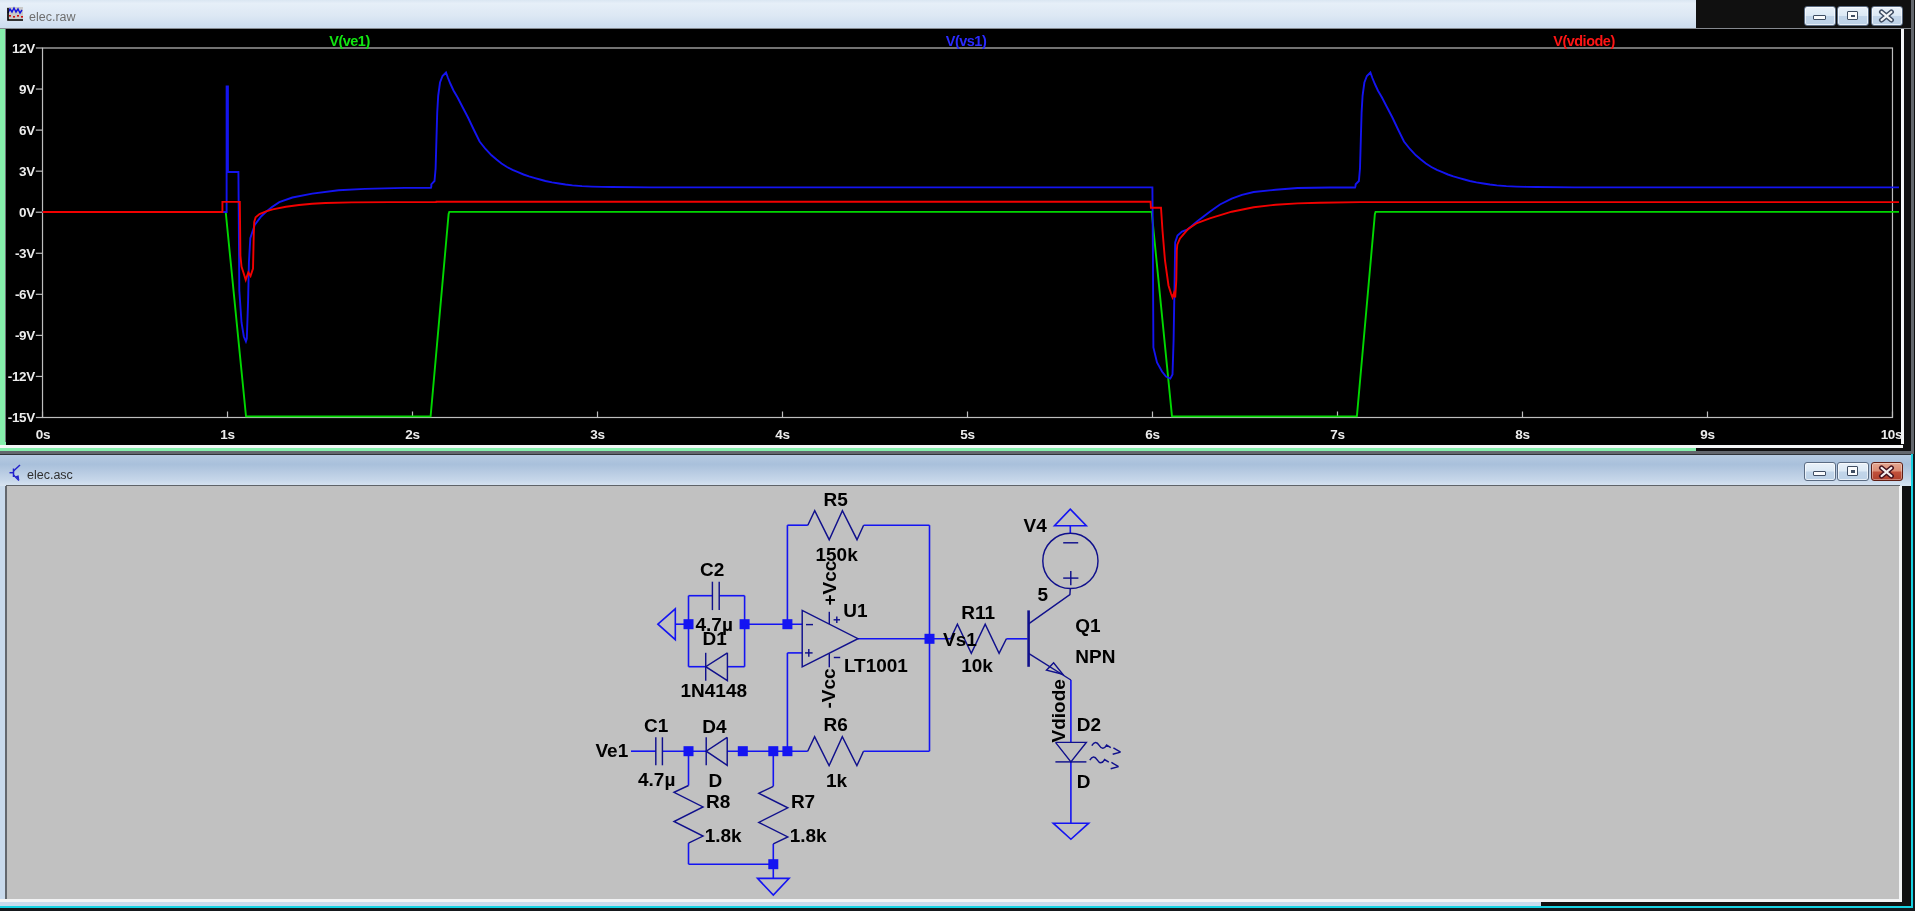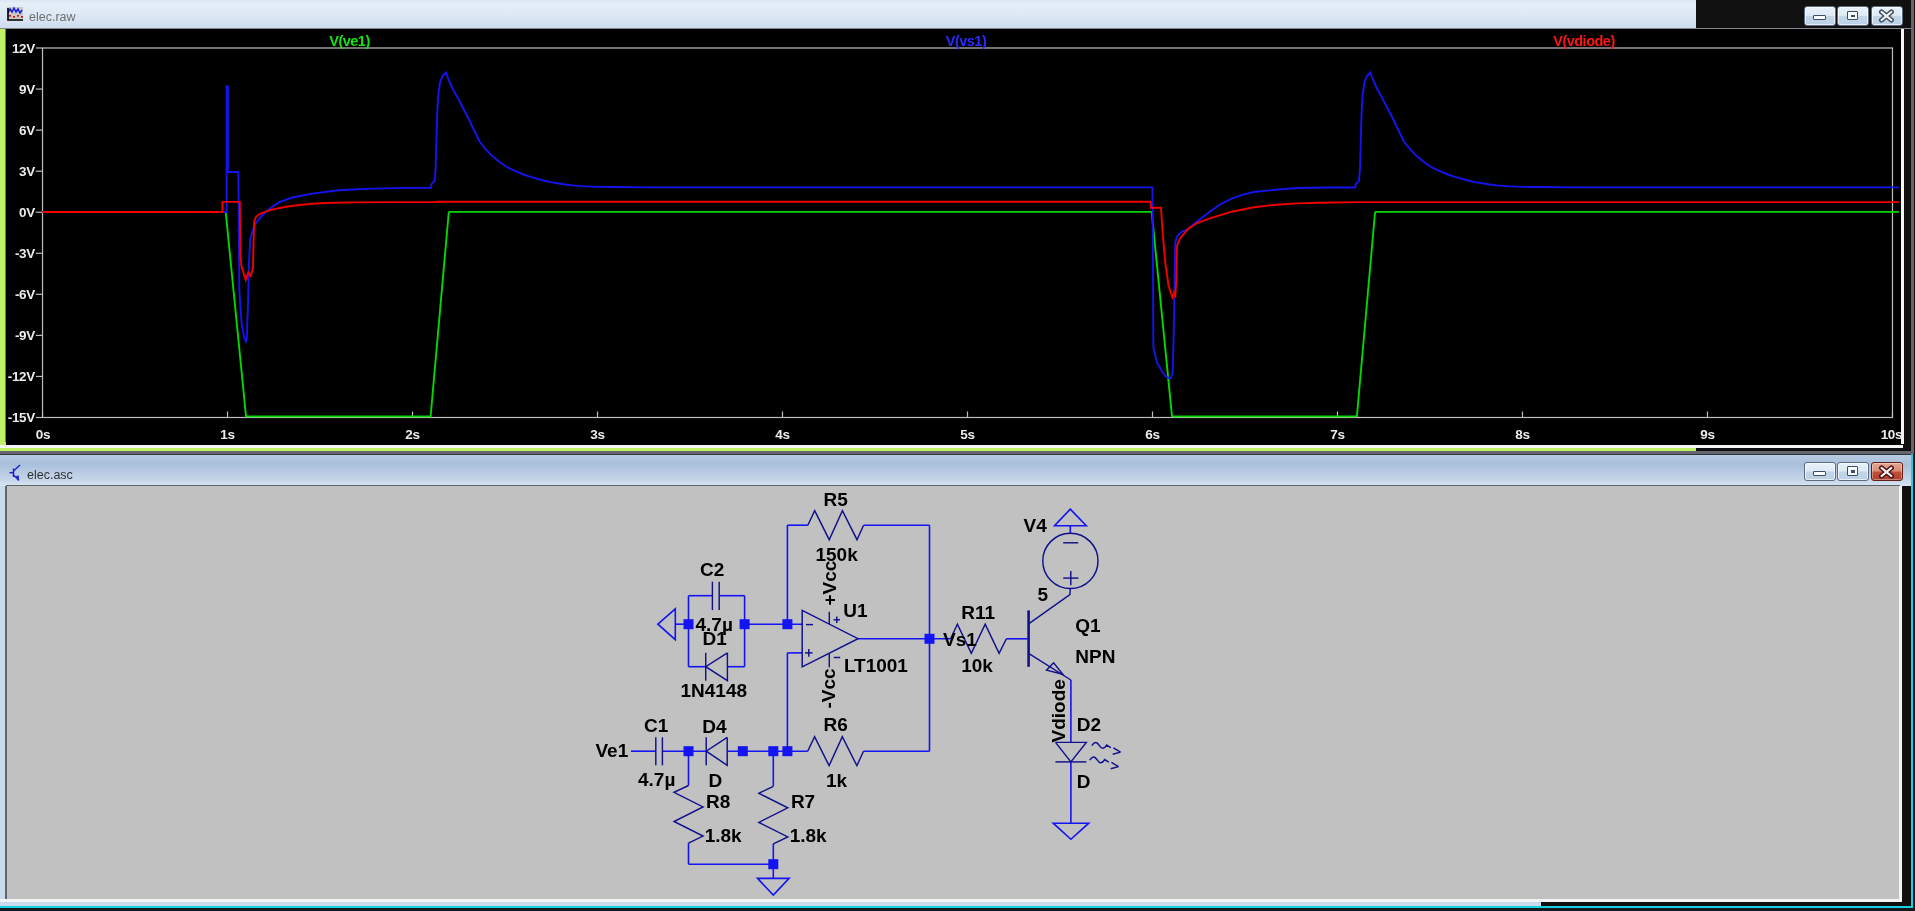--- a/index.html
+++ b/index.html
@@ -7,21 +7,21 @@
 .btn{position:absolute;width:30px;height:17.5px;border:1px solid #5A6B82;border-radius:3px;background:linear-gradient(180deg,#E9F1F9 0%,#DCE9F5 48%,#C2D5E9 52%,#BCD1E7 100%);box-shadow:inset 0 0 0 1px rgba(255,255,255,.65)}
 .btnr{background:linear-gradient(180deg,#E5A791 0%,#DC8D75 46%,#C1503A 54%,#B0402C 100%);border:1px solid #5F1D13;box-shadow:inset 0 0 0 1px rgba(255,255,255,.35)}
 svg{position:absolute;overflow:visible}
 text{font-family:"Liberation Sans",sans-serif}
 .pl{font-size:13.5px;font-weight:bold;fill:#ECECEC;letter-spacing:-0.3px}
 .pt{font-size:14.5px;font-weight:bold;letter-spacing:-0.5px}
 .sl{font-size:19px;font-weight:bold;fill:#000000}
 </style></head>
 <body>
 
-<div class="abs" id="win1" style="left:0;top:0;width:1696px;height:453.6px;background:#bef264">
+<div class="abs" id="win1" style="left:0;top:0;width:1696px;height:453.6px;background:#86efac">
   <div class="abs" style="left:0;top:0;width:100%;height:27.5px;background:linear-gradient(180deg,#DAE6F2 0%,#E6EFF8 12%,#DDE8F4 55%,#CCDCEE 100%)"></div>
   <div class="abs" style="left:0;top:27.5px;width:1911px;height:1px;background:#85898F"></div>
   <div class="abs" style="left:4.5px;top:28.5px;width:1.5px;height:413px;background:#6E7176"></div>
   <div class="abs" style="left:1901px;top:28.5px;width:2.5px;height:415px;background:#F5F6F7"></div>
   <div class="abs" style="left:0px;top:444.9px;width:1903px;height:2.9px;background:#F5F6F7"></div>
   <div class="abs" style="left:1911px;top:0px;width:2.5px;height:453.6px;background:#63676D"></div>
   <div class="abs" style="left:0px;top:451px;width:1913px;height:2.6px;background:#63676D"></div>
   <div class="abs" id="plot" style="left:6px;top:28.5px;width:1895px;height:416.4px;background:#000"></div>
 
   <svg style="left:7px;top:7px" width="17" height="15" viewBox="0 0 17 15">

